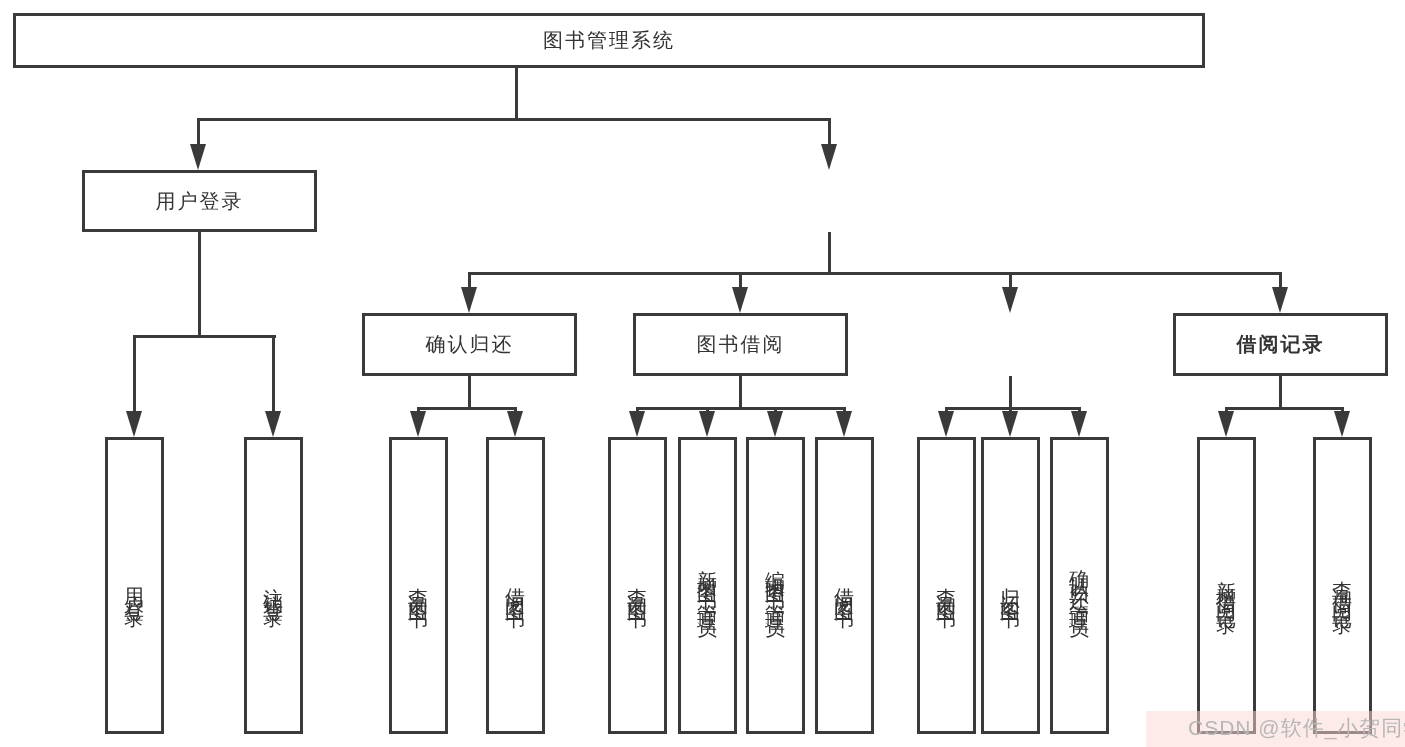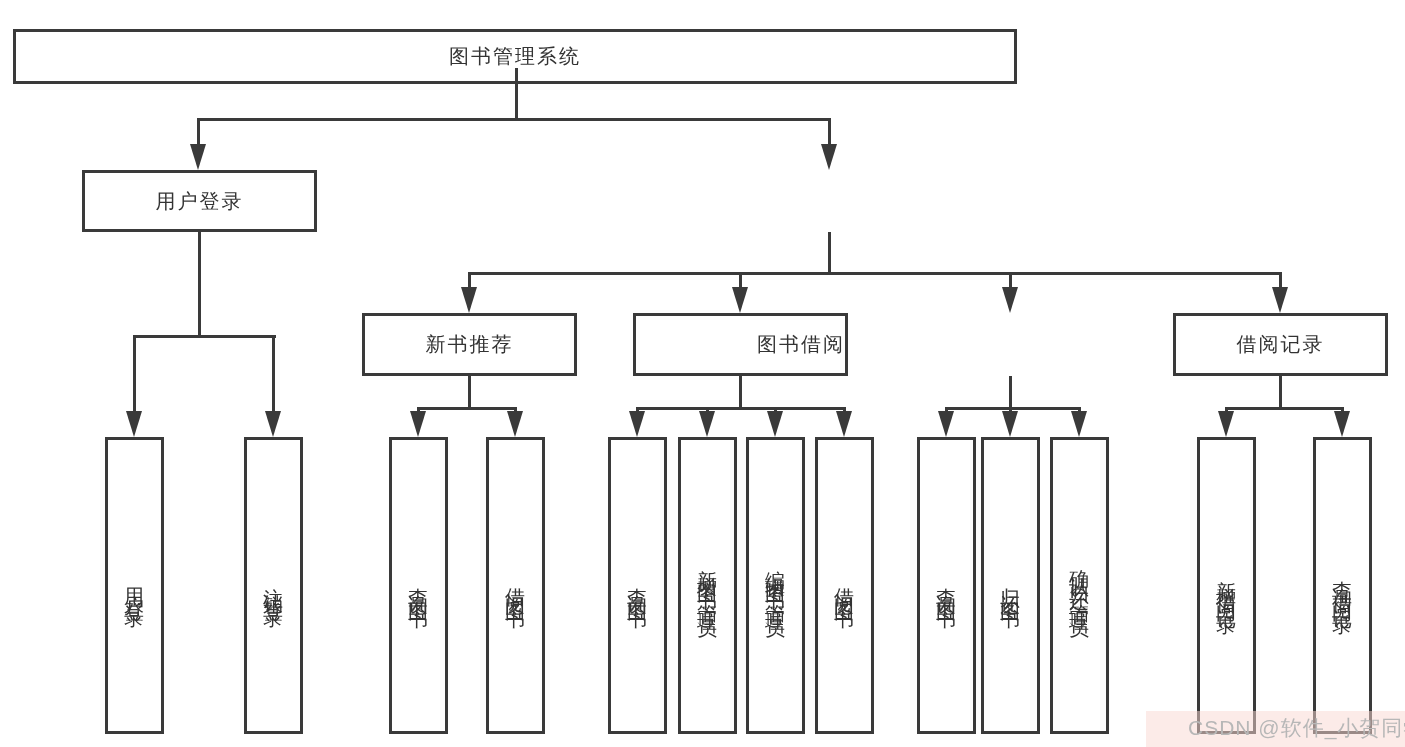--- a/index.html
+++ b/index.html
@@ -49,21 +49,21 @@
     position:absolute;left:1188px;top:714px;
     font-size:21px;color:#b7b7b7;letter-spacing:1px;
     z-index:6;white-space:nowrap;
   }
 </style>
 </head>
 <body>
 
 <div id="stage">
 
-  <div class="box" style="left:13px;top:13px;width:1004px;height:55px;margin-top:16px;">
+  <div class="box" style="left:13px;top:13px;width:1192px;height:55px;">
     <span>图书管理系统</span>
   </div>
 
   <div class="vl" style="left:515px;top:68px;height:50px;"></div>
   <div class="hl" style="left:197px;top:118px;width:634px;"></div>
   <div class="vl" style="left:197px;top:118px;height:30px;"></div>
   <div class="ah" style="left:190px;top:144px;"></div>
   <div class="vl" style="left:828px;top:118px;height:30px;"></div>
   <div class="ah" style="left:821px;top:144px;"></div>
 
@@ -83,26 +83,26 @@
   <div class="vl" style="left:468px;top:272px;height:18px;"></div>
   <div class="ah" style="left:461px;top:287px;"></div>
   <div class="vl" style="left:739px;top:272px;height:18px;"></div>
   <div class="ah" style="left:732px;top:287px;"></div>
   <div class="vl" style="left:1009px;top:272px;height:18px;"></div>
   <div class="ah" style="left:1002px;top:287px;"></div>
   <div class="vl" style="left:1279px;top:272px;height:18px;"></div>
   <div class="ah" style="left:1272px;top:287px;"></div>
 
   <div class="box" style="left:362px;top:313px;width:215px;height:63px;">
-    <span>新书推荐</span>
+    <span>确认归还</span>
   </div>
-  <div class="box" style="left:633px;top:313px;width:215px;height:63px;justify-content:flex-end;">
+  <div class="box" style="left:633px;top:313px;width:215px;height:63px;">
     <span>图书借阅</span>
   </div>
-  <div class="box" style="left:1173px;top:313px;width:215px;height:63px;">
+  <div class="box" style="left:1173px;top:313px;width:215px;height:63px;font-weight:bold;">
     <span>借阅记录</span>
   </div>
 
   <div class="vl" style="left:468px;top:376px;height:31px;"></div>
   <div class="hl" style="left:417px;top:407px;width:100px;"></div>
   <div class="vl" style="left:417px;top:407px;height:8px;"></div>
   <div class="ah" style="left:410px;top:411px;"></div>
   <div class="vl" style="left:514px;top:407px;height:8px;"></div>
   <div class="ah" style="left:507px;top:411px;"></div>
 

